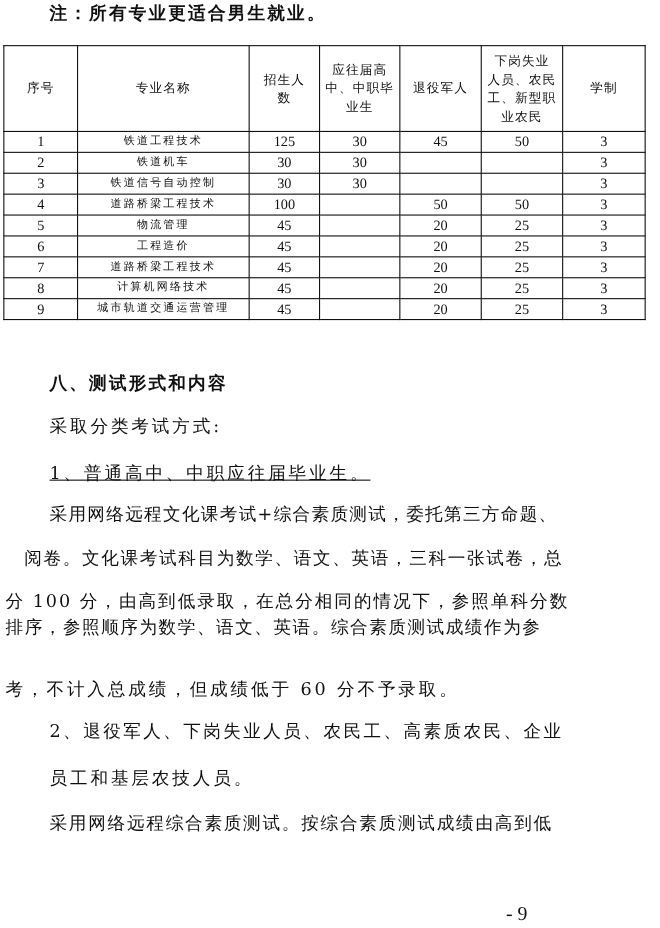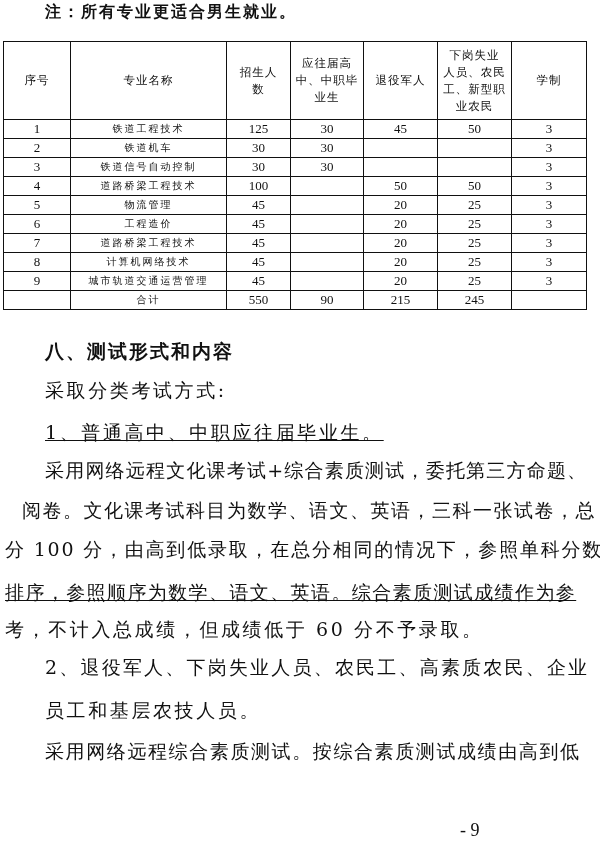--- a/index.html
+++ b/index.html
@@ -30,21 +30,21 @@
     font-family: "DejaVu Sans", "Liberation Sans", sans-serif;
     letter-spacing: 1px;
   }
   table.enroll td { height: 18px; line-height: 18px; }
   table.enroll td.name {
     font-family: "DejaVu Sans", "Liberation Sans", sans-serif;
     font-size: 10px; letter-spacing: 2px;
   }
   table.enroll td.num { font-family: "Liberation Serif", serif; font-size: 13px; }
   .line {
-    position: absolute; font-size: 19px; white-space: nowrap;
+    position: absolute; font-size: 16px; white-space: nowrap;
     letter-spacing: 2.6px;
   }
   .heading { font-family: "DejaVu Sans", "Liberation Sans", sans-serif; font-weight: bold; letter-spacing: 2px; }
   .page-num {
     position: absolute; left: 460px; top: 820px; font-size: 18px;
     font-family: "Liberation Serif", serif;
   }
 </style>
 </head>
 <body>
@@ -147,37 +147,28 @@
       </tr>
       <tr>
         <td class="num">9</td>
         <td class="name">城市轨道交通运营管理</td>
         <td class="num">45</td>
         <td class="num"></td>
         <td class="num">20</td>
         <td class="num">25</td>
         <td class="num">3</td>
       </tr>
-      <tr>
-        <td class="num"></td>
-        <td class="name">合计</td>
-        <td class="num">550</td>
-        <td class="num">90</td>
-        <td class="num">215</td>
-        <td class="num">245</td>
-        <td class="num"></td>
-      </tr>
     </tbody>
 </table>
 
 <div class="line heading" style="left:45px; top:339px;">八、测试形式和内容</div>
 <div class="line" style="left:45px; top:378px;text-align:right;">采取分类考试方式:</div>
 <div class="line" style="left:45px; top:420px;text-decoration:underline;">1、普通高中、中职应往届毕业生。</div>
 <div class="line" style="left:45px; top:458px; letter-spacing:1.2px;">采用网络远程文化课考试+综合素质测试，委托第三方命题、</div>
 <div class="line" style="left:22px; top:498px; letter-spacing:1.5px;">阅卷。文化课考试科目为数学、语文、英语，三科一张试卷，总</div>
 <div class="line" style="left:5px; top:537px; letter-spacing:1.8px;">分 100 分，由高到低录取，在总分相同的情况下，参照单科分数</div>
-<div class="line" style="left:5px; top:580px; letter-spacing:1.4px;text-decoration:underline;">排序，参照顺序为数学、语文、英语。综合素质测试成绩作为参</div>
+<div class="line" style="left:5px; top:560px; letter-spacing:1.4px;">排序，参照顺序为数学、语文、英语。综合素质测试成绩作为参</div>
 <div class="line" style="left:5px; top:617px;">考，不计入总成绩，但成绩低于 60 分不予录取。</div>
 <div class="line" style="left:45px; top:655px; letter-spacing:2.2px;">2、退役军人、下岗失业人员、农民工、高素质农民、企业</div>
 <div class="line" style="left:45px; top:698px;">员工和基层农技人员。</div>
 <div class="line" style="left:45px; top:739px; letter-spacing:1.6px;">采用网络远程综合素质测试。按综合素质测试成绩由高到低</div>
 
 <div class="page-num">- 9</div>
 
 </body></html>

